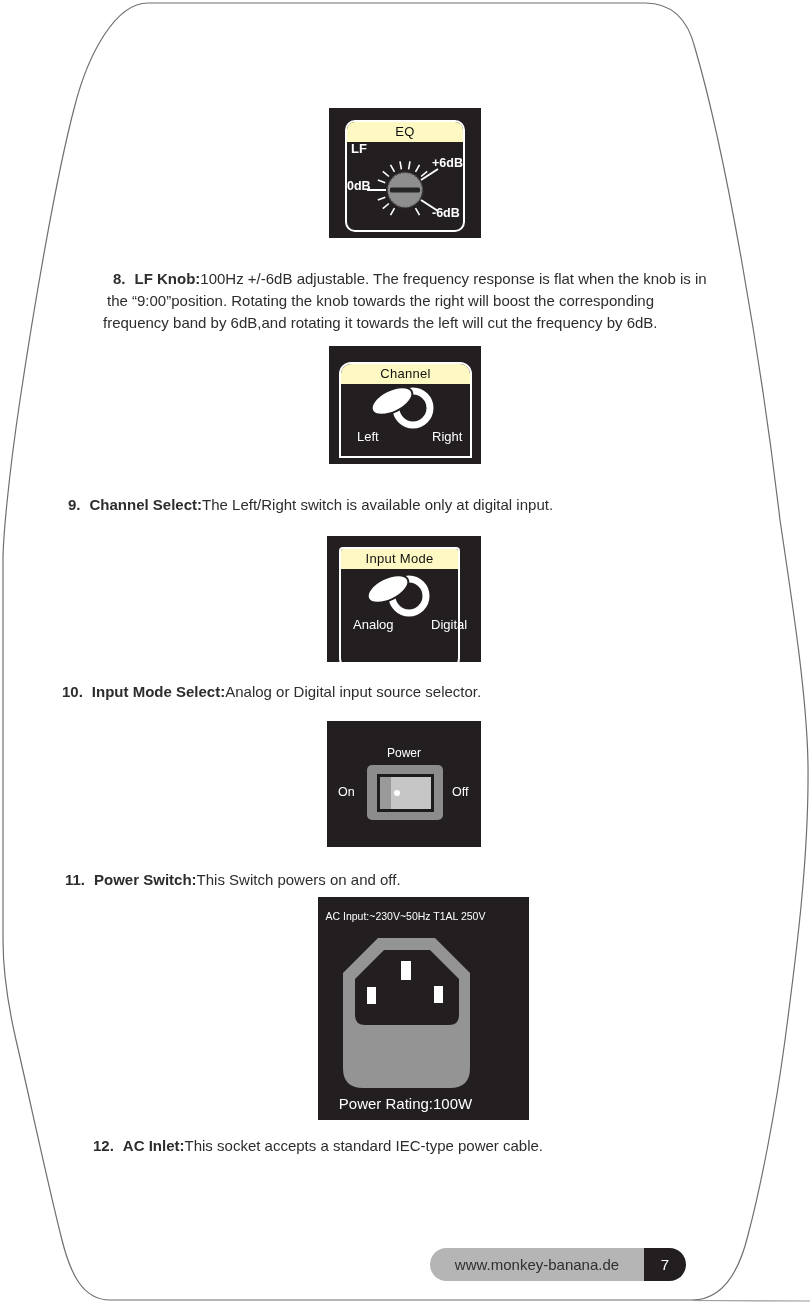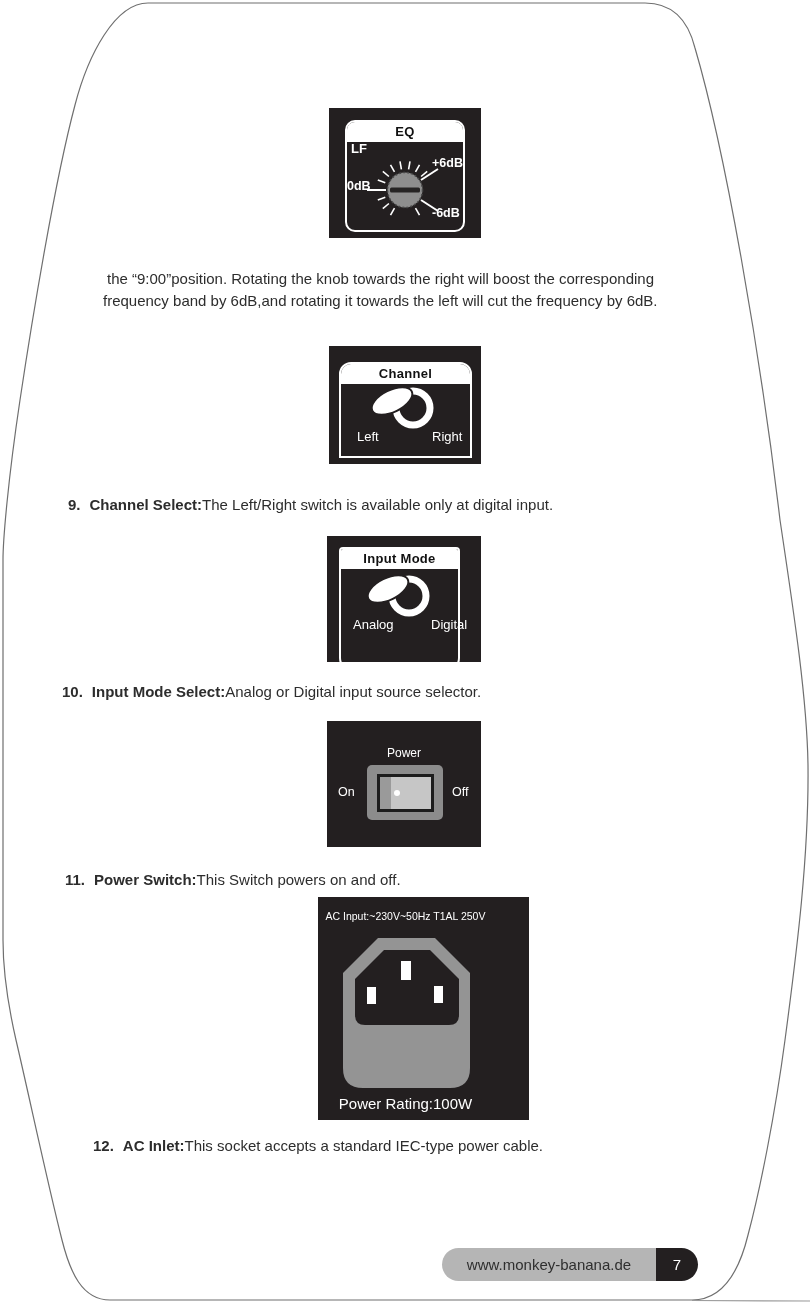--- a/index.html
+++ b/index.html
@@ -1,21 +1,21 @@
 <!DOCTYPE html>
 <html><head>
 <meta charset="utf-8">
 <style>
   html,body{margin:0;padding:0;background:#ffffff;}
   #page{position:relative;width:810px;height:1306px;background:#ffffff;overflow:hidden;
         font-family:"Liberation Sans",sans-serif;color:#2d2d2d;}
   .abs{position:absolute;}
   .panel{position:absolute;background:#231f20;}
   .inner-box{position:absolute;border:2px solid #ffffff;box-sizing:border-box;overflow:hidden;}
-  .panel-hdr{background:#ffffff;color:#111111;font-weight:bold;text-align:center;
+  .panel-hdr{background:#fef9c3;color:#111111;font-weight:normal;text-align:center;
              font-size:13px;line-height:20px;height:20px;letter-spacing:.3px;}
   .wlabel{position:absolute;color:#ffffff;font-size:13px;white-space:nowrap;}
   .item{position:absolute;font-size:15px;line-height:22px;color:#2d2d2d;}
   .item .ln{white-space:nowrap;}
   .item b{font-weight:bold;}
   .num{margin-right:9px;font-weight:bold;}
   .footer-pill{position:absolute;display:flex;height:33px;}
   .footer-gray{background:#b5b5b5;color:#2f2f2f;border-radius:17px 0 0 17px;width:214px;
                display:flex;align-items:center;justify-content:center;font-size:15px;}
   .footer-black{background:#231f20;color:#ffffff;border-radius:0 17px 17px 0;width:42px;
@@ -62,20 +62,23 @@
       </g>
       <circle cx="76" cy="52" r="17.5" fill="#8e8e8e" stroke="#4a4a4a" stroke-width="1.5" stroke-dasharray="2,2"></circle>
       <rect x="61" y="49.5" width="30" height="5" rx="1.5" fill="#262424"></rect>
     </svg>
     <div class="wlabel" style="left:103px;top:48px;font-size:12.5px;font-weight:bold;">+6dB</div>
     <div class="wlabel" style="left:18px;top:71px;font-size:12.5px;font-weight:bold;">0dB</div>
     <div class="wlabel" style="left:103px;top:98px;font-size:12.5px;font-weight:bold;">-6dB</div>
   </div>
 
   <div class="item" style="left:103px;top:268px;">
+    <div class="ln" style="padding-left:10px;">
+      <span class="num">8.</span><b>LF Knob:</b><span>100Hz +/-6dB adjustable. The frequency response is flat when the knob is in</span>
+    </div>
     <div class="ln" style="padding-left:4px;">the “9:00”position. Rotating the knob towards the right will boost the corresponding</div>
     <div class="ln">frequency band by 6dB,and rotating it towards the left will cut the frequency by 6dB.</div>
   </div>
 
   <div class="panel" style="left:329px;top:346px;width:152px;height:118px;">
     <div class="inner-box" style="left:10px;top:16px;width:133px;height:96px;border-radius:12px 12px 0 0;">
       <div class="panel-hdr">Channel</div>
     </div>
     <svg class="abs" style="left:0;top:0" width="152" height="128" viewBox="0 0 152 128">
       <circle cx="84" cy="62" r="17" fill="none" stroke="#ffffff" stroke-width="7"></circle>
@@ -139,18 +142,18 @@
     </svg>
     <div class="wlabel" style="left:0;top:198px;width:175px;text-align:center;font-size:15px;">Power Rating:100W</div>
   </div>
 
   <div class="item" style="left:93px;top:1135px;">
     <div class="ln">
       <span class="num">12.</span><b>AC Inlet:</b><span>This socket accepts a standard IEC-type power cable.</span>
     </div>
   </div>
 
-  <div class="footer-pill" style="left:442px;top:1248px;">
+  <div class="footer-pill" style="left:430px;top:1248px;">
     <div class="footer-gray">www.monkey-banana.de</div>
     <div class="footer-black">7</div>
   </div>
 
 </div>
 
 </body></html>

